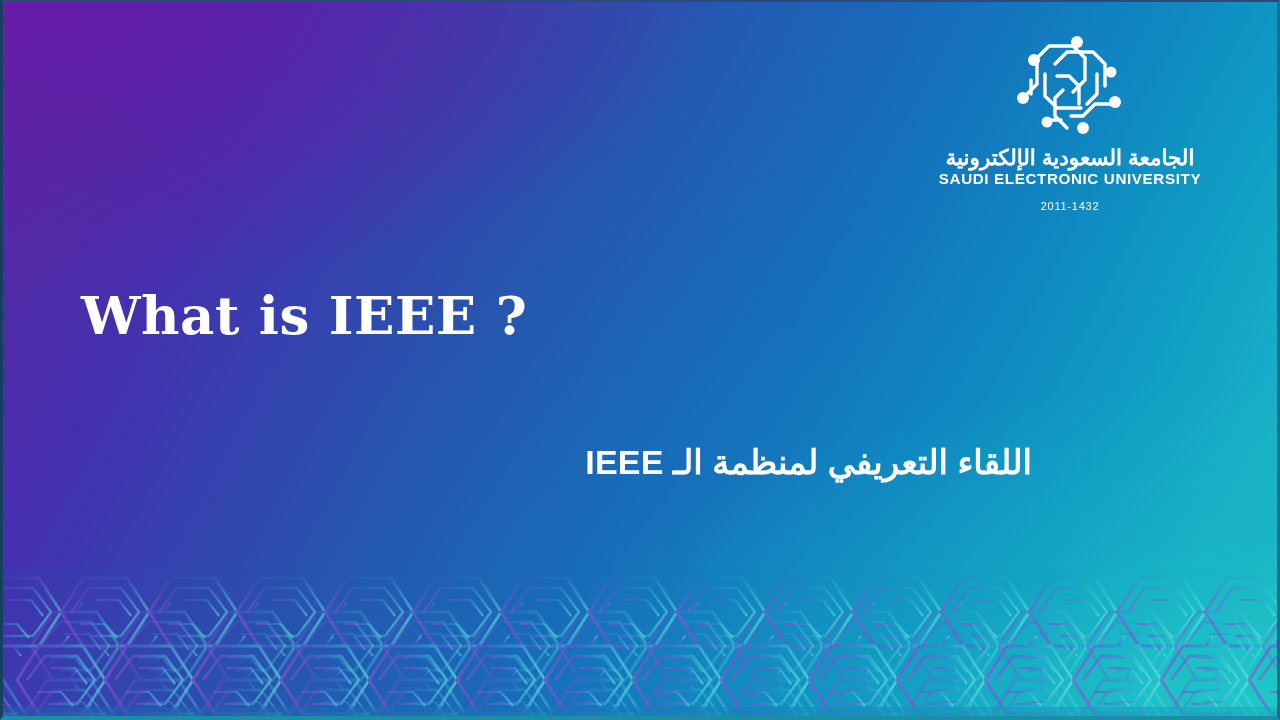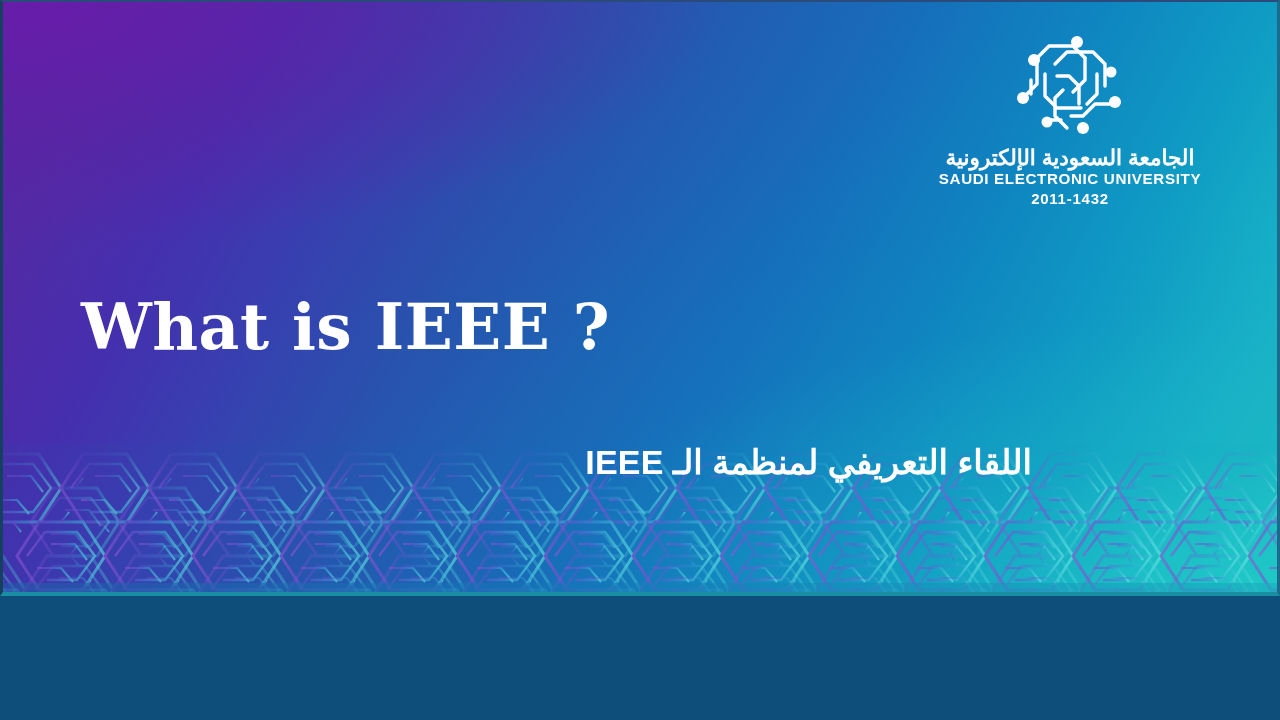--- a/index.html
+++ b/index.html
@@ -10,21 +10,21 @@
   body {
     width: 1280px;
     height: 720px;
     overflow: hidden;
     font-family: "Liberation Sans", sans-serif;
   }
 
   #slide {
     position: relative;
     width: 1280px;
-    height: 596px;
+    height: 720px;
     overflow: hidden;
     box-sizing: border-box;
     border-left: 3px solid #15415f;
     border-right: 3px solid #1c6a8c;
     border-top: 2px solid #2a4a7a;
     border-bottom: 4px solid #1a8fa3;
   }
 
   
   .bg-base {
@@ -114,37 +114,37 @@
     letter-spacing: 0.2px;
     direction: rtl;
     margin-bottom: 1px;
     text-shadow: 0 0 1px rgba(255,255,255,0.25);
   }
   .logo-en {
     font-size: 15.2px;
     font-weight: 700;
     letter-spacing: 0.62px;
     line-height: 1.1;
-    margin-bottom: 3px;
+    margin-bottom: 12px;
   }
   .logo-years {
-    font-size: 15px;
-    font-weight: 700;
+    font-size: 11px;
+    font-weight: 400;
     letter-spacing: 0.75px;
     line-height: 1.1;
   }
 
   
   .title {
     position: absolute;
     left: 78px;
     top: 250px;
     font-family: "DejaVu Serif", "Liberation Serif", serif;
     font-weight: 700;
-    font-size: 63px;
+    font-size: 53px;
     line-height: 1.05;
     color: #ffffff;
     letter-spacing: 0.5px;
     white-space: nowrap;
   }
 
   
   .subtitle {
     position: absolute;
     right: 245px;

